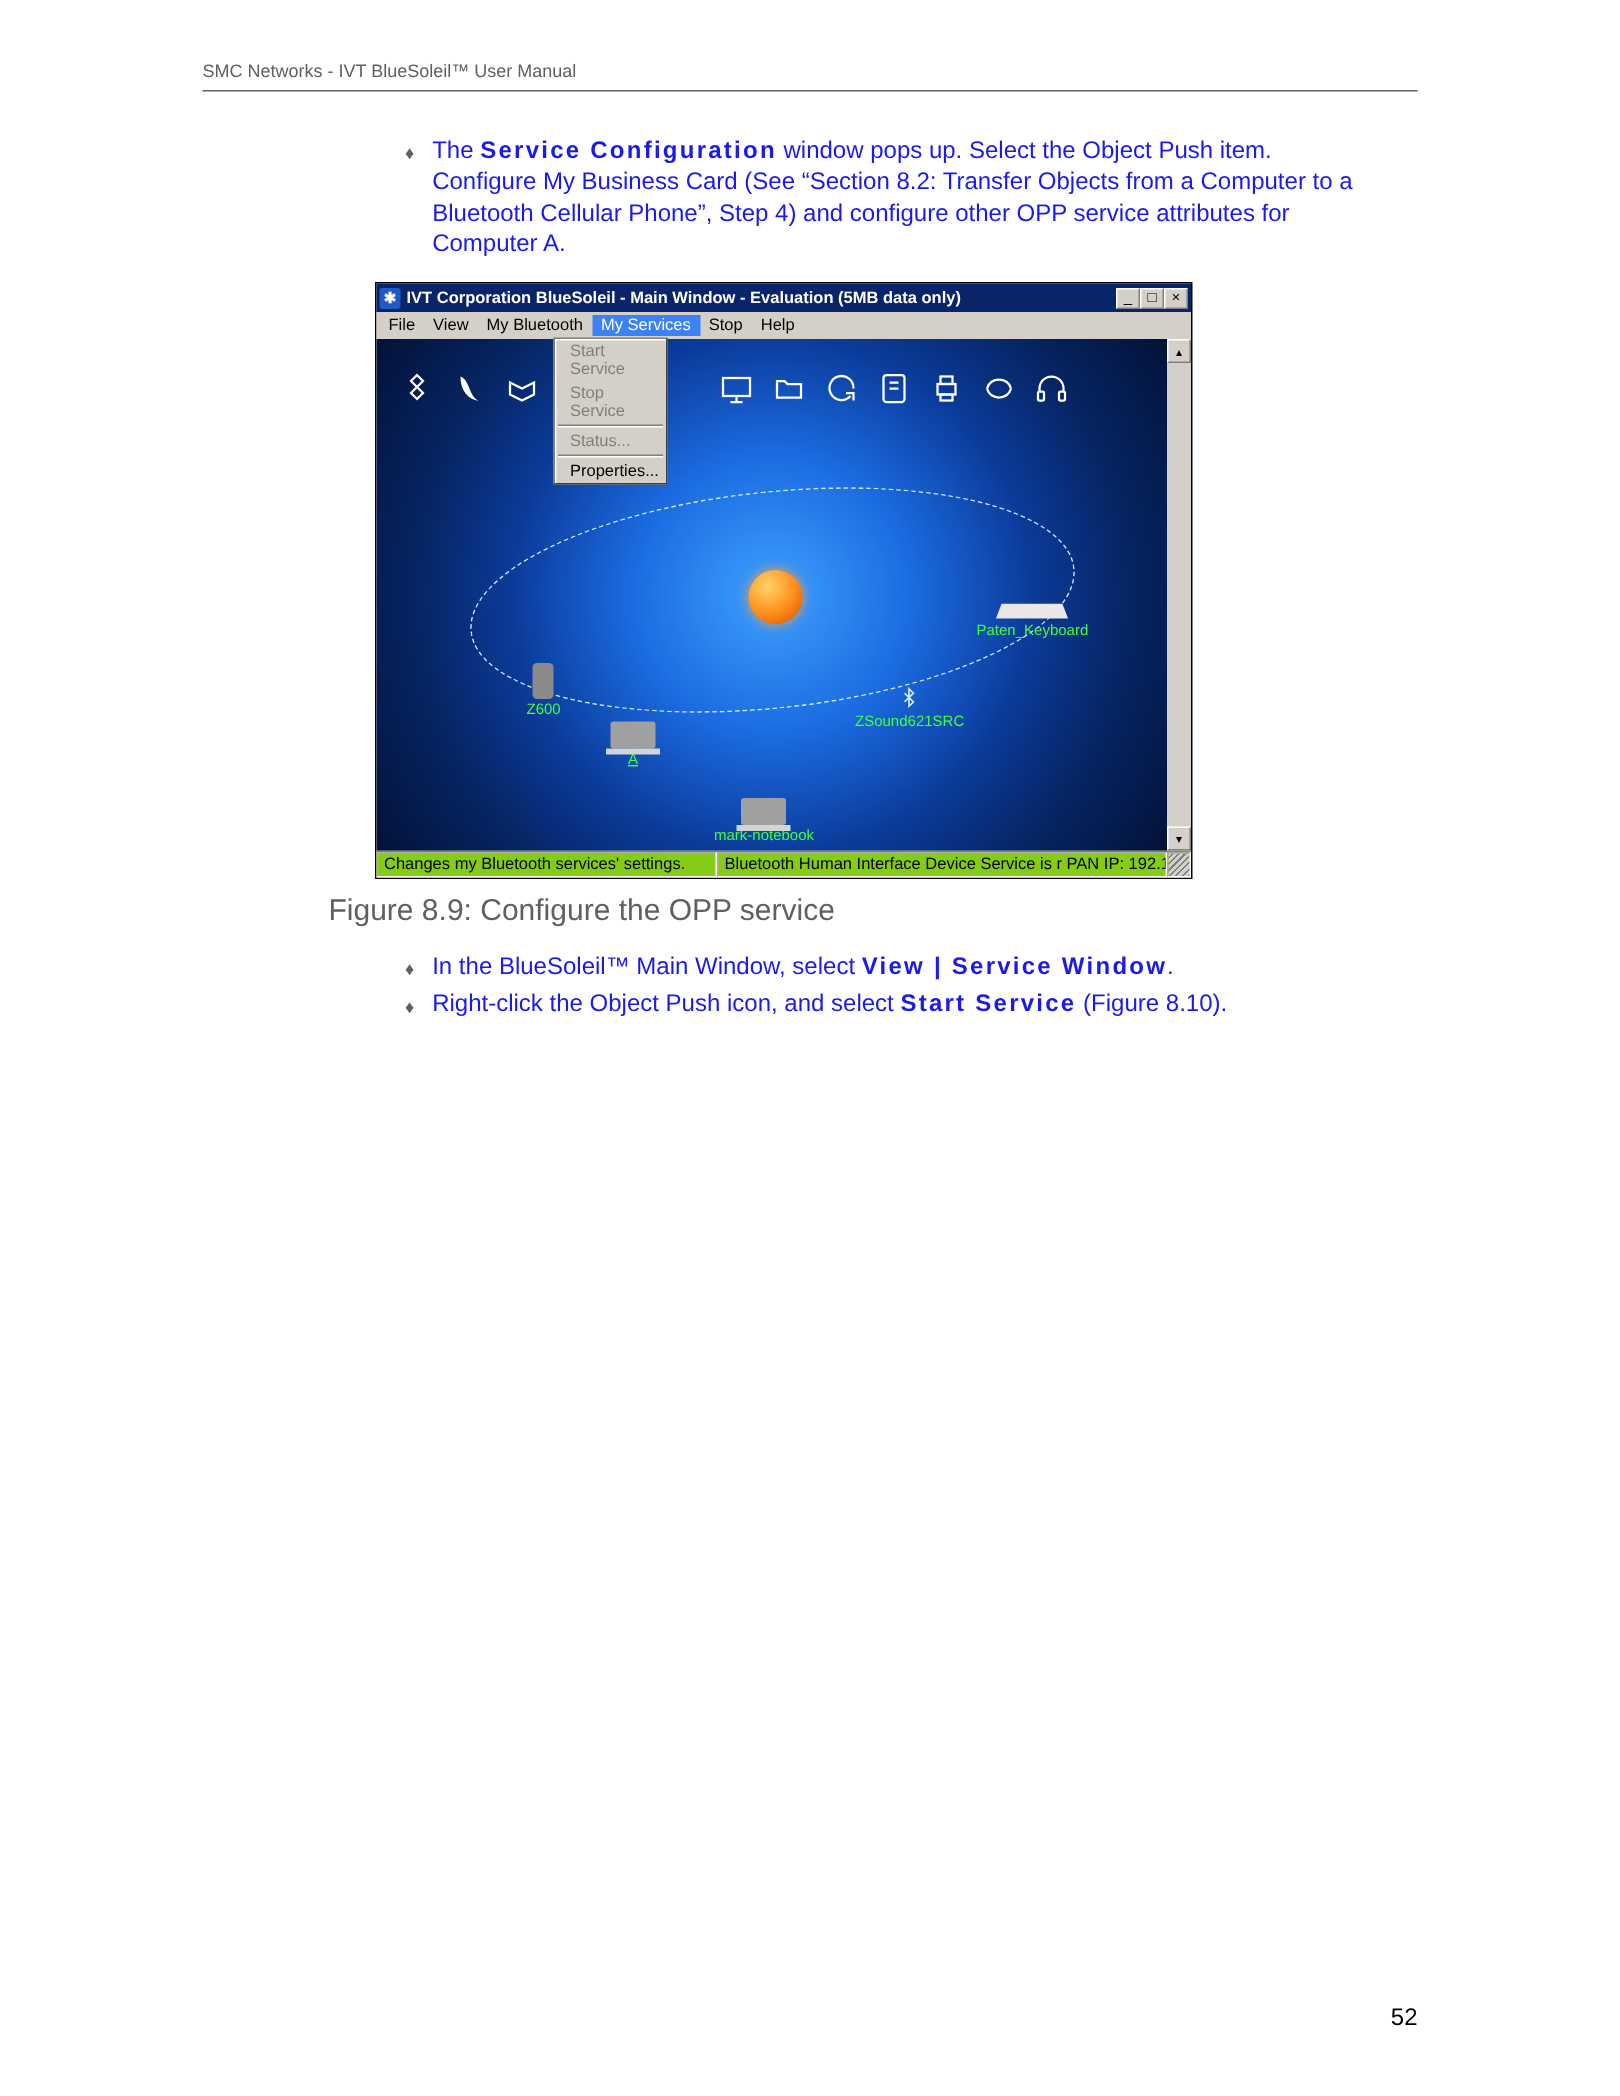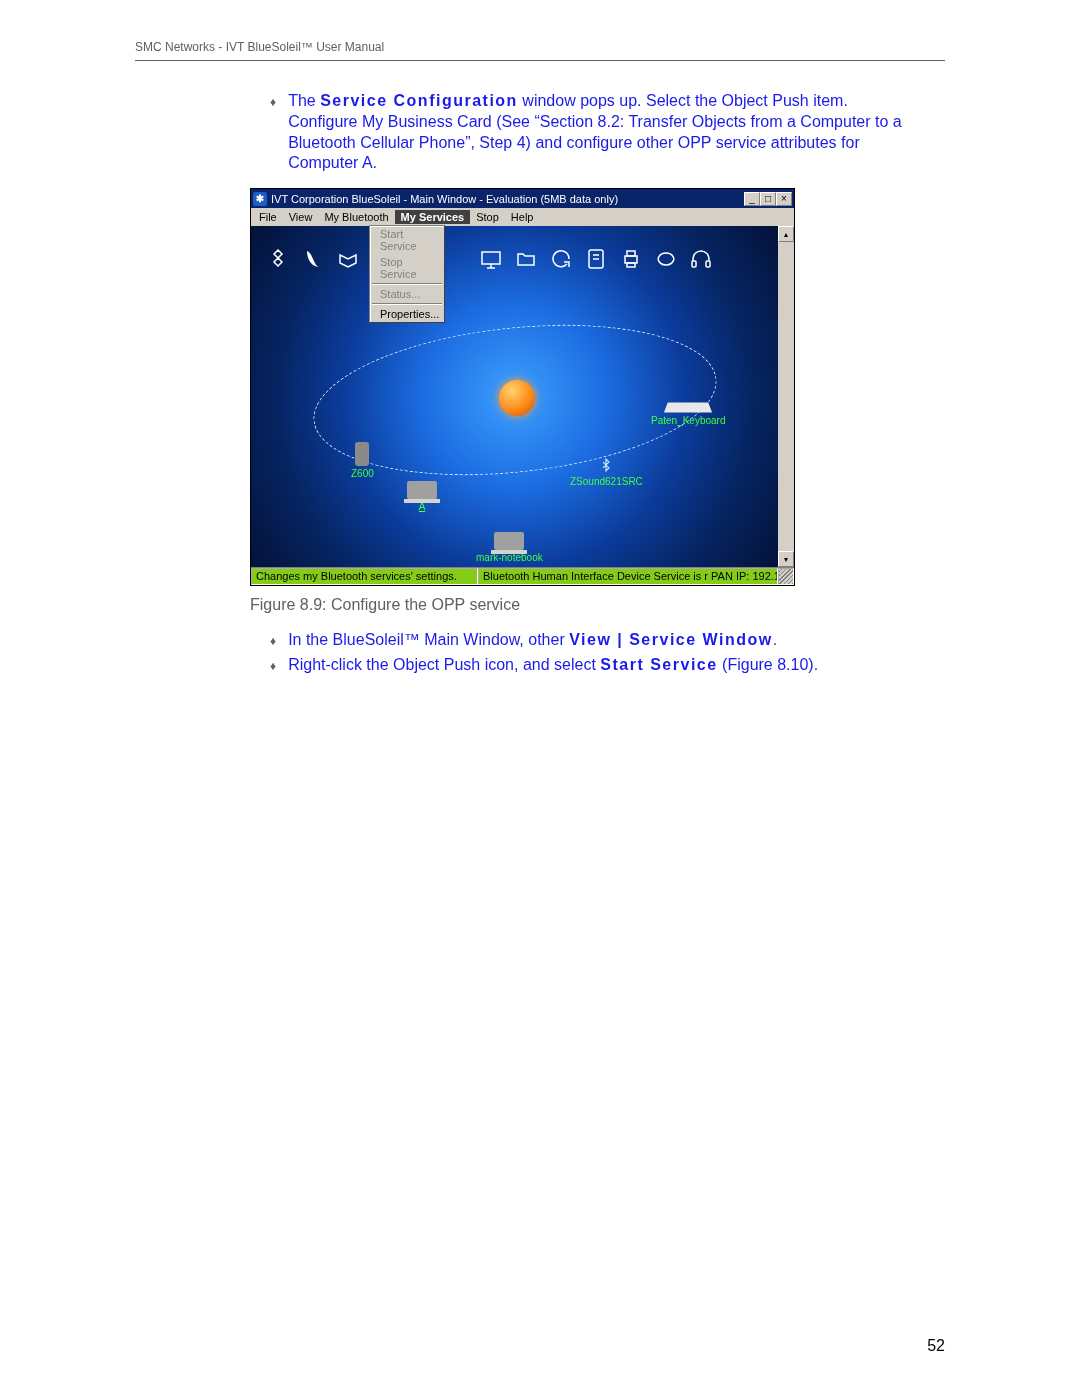--- a/index.html
+++ b/index.html
@@ -72,21 +72,21 @@
   padding: 0 2px;
 }
 .titlebar-icon {
   width: 14px; height: 14px;
   background: #1e5bc6;
   border-radius: 2px;
   margin-right: 4px;
   display:flex;align-items:center;justify-content:center;
   color:#fff;font-size:10px;font-weight:bold;
 }
-.titlebar-text { flex: 1; font-weight: normal; font-size: 11px; white-space: nowrap; overflow: hidden; }
+.titlebar-text { flex: 1; font-weight: bold; font-size: 11px; white-space: nowrap; overflow: hidden; }
 .titlebar-btns { display: flex; gap: 0; }
 .tbtn {
   width: 16px; height: 14px;
   background: #d4d0c8;
   border: 1px solid #808080;
   border-top-color:#fff;border-left-color:#fff;
   font-size: 10px; line-height: 10px;
   display:flex;align-items:center;justify-content:center;
   font-family: Arial;
   color:#000;
@@ -98,23 +98,22 @@
   height: 18px;
   align-items: center;
   padding: 0 2px;
   font-size: 11px;
 }
 .menu-item {
   padding: 1px 6px;
   cursor: pointer;
 }
 .menu-item.active {
-  background: #404040;
+  background: #3b82f6;
   color: #fff;
-  font-weight: bold;
 }
 .dropdown {
   position: absolute;
   top: 37px;
   left: 119px;
   background: #d4d0c8;
   border: 1px solid #808080;
   border-right: 1px solid #404040;
   border-bottom: 1px solid #404040;
   box-shadow: 1px 1px 0 #fff inset;
@@ -222,23 +221,23 @@
   white-space:nowrap; overflow:hidden;
 }
 .status-right {
   width: 300px;
   padding: 1px 4px;
   border: 1px inset #fff;
   white-space:nowrap; overflow:hidden;
 }
 .grip { width:16px; border:1px inset #fff; background: repeating-linear-gradient(-45deg,#808080 0 1px,#d4d0c8 1px 3px); }
 .caption {
-  margin-left: 115px;
+  margin-left: 84px;
   color: #606060;
-  font-size: 16px;
+  font-size: 20px;
   margin-top: 4px;
   margin-bottom: 16px;
 }
 .page-num {
   position: absolute;
   bottom: 42px;
   right: 135px;
   font-size: 16px;
   color: #000;
 }
@@ -390,21 +389,21 @@
     </div>
     </div>
   </div>
 
   <div class="caption">Figure 8.9: Configure the OPP service</div>
 
   <div class="bullet-block">
     <div class="bullet-row">
       <div class="bullet-diamond">♦</div>
       <div class="bullet-text">
-        <span>In the BlueSoleil™ Main Window, other </span><span class="bold-spaced">View | Service Window</span><span>.</span>
+        <span>In the BlueSoleil™ Main Window, select </span><span class="bold-spaced">View | Service Window</span><span>.</span>
       </div>
     </div>
     <div class="bullet-row">
       <div class="bullet-diamond">♦</div>
       <div class="bullet-text">
         <span>Right-click the Object Push icon, and select </span><span class="bold-spaced">Start Service</span><span> (Figure 8.10).</span>
       </div>
     </div>
   </div>
 

